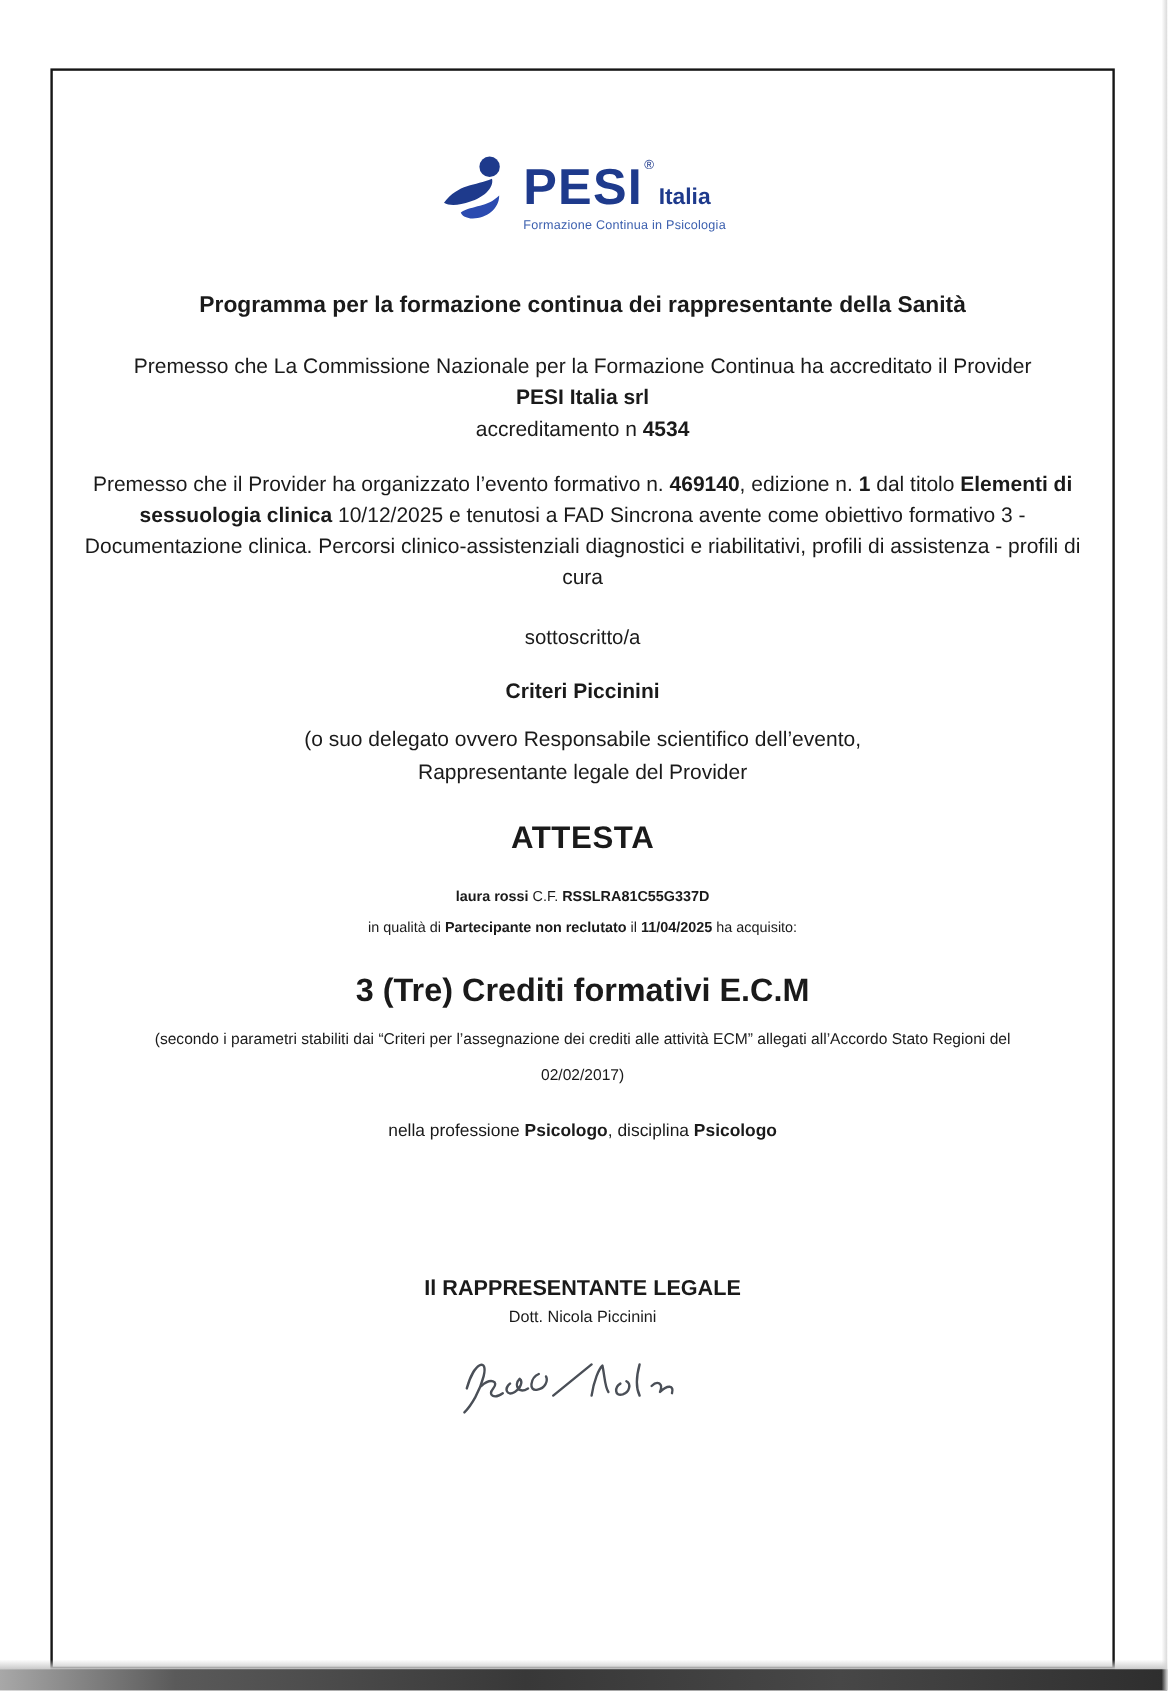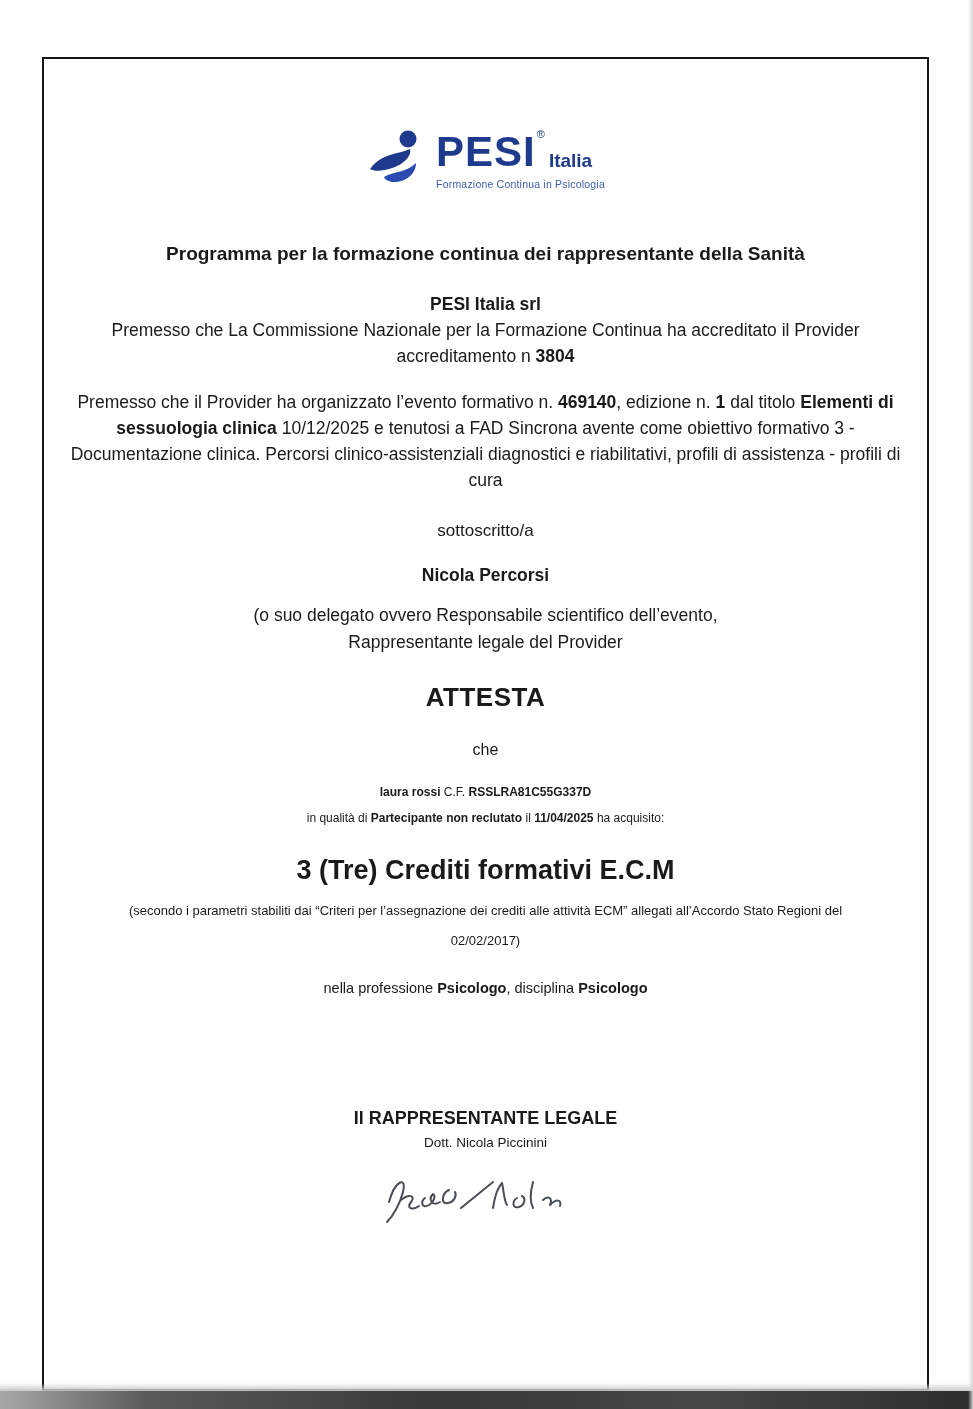--- a/index.html
+++ b/index.html
@@ -5,21 +5,21 @@
   * { margin:0; padding:0; box-sizing:border-box; }
   html,body { width:973px; height:1409px; background:#ffffff; font-family:"Liberation Sans", sans-serif; color:#1a1a1a; }
   .page { position:relative; width:973px; height:1409px; background:#ffffff; overflow:hidden; }
   .certificate { position:absolute; left:42px; top:57px; right:44px; bottom:18px; border:2px solid #161616; background:#ffffff; }
   .content { padding:34px 24px 0; text-align:center; }
 
   
   .logos-row { display:flex; align-items:center; justify-content:center; gap:105px; margin-top:34px; }
   .agenas { display:flex; align-items:center; gap:6px; }
   .agenas-word { font-size:27px; color:#909095; letter-spacing:1px; }
-  .pesi { display:flex; align-items:center; gap:12px; text-align:left; }
+  .pesi { display:flex; align-items:flex-end; gap:12px; text-align:left; }
   .pesi-text { display:flex; flex-direction:column; }
   .pesi-top { display:flex; align-items:flex-end; line-height:1; }
   .pesi-name { font-size:42px; font-weight:bold; color:#1e3a8c; letter-spacing:1px; }
   .pesi-reg { font-size:11px; color:#1e3a8c; vertical-align:top; margin:-2px 2px 0 1px; align-self:flex-start; }
   .pesi-country { font-size:19px; font-weight:bold; color:#1e3a8c; margin-left:2px; padding-bottom:3px; }
   .pesi-tagline { font-size:10.5px; color:#3b5fae; margin-top:5px; letter-spacing:0.2px; }
 
   
   .title { margin-top:50px; font-size:19px; font-weight:bold; }
   .par1 { margin-top:26px; font-size:17.5px; line-height:26px; }
@@ -70,41 +70,40 @@
               <span class="pesi-country">Italia</span>
             </span>
             <span class="pesi-tagline">Formazione Continua in Psicologia</span>
           </span>
         </div>
       </div>
 
       <div class="title">Programma per la formazione continua dei rappresentante della Sanità</div>
 
       <div class="par1">
+        <div>Premesso che La Commissione Nazionale per la Formazione Continua ha accreditato il Provider</div>
         <div><b>PESI Italia srl</b></div>
-        <div>Premesso che La Commissione Nazionale per la Formazione Continua ha accreditato il Provider</div>
-        <div><span>accreditamento n </span><b>3804</b></div>
+        <div><span>accreditamento n </span><b>4534</b></div>
       </div>
 
       <div class="par2">
         <span>Premesso che il Provider ha organizzato l’evento formativo n. </span><b>469140</b><span>, edizione n. </span><b>1</b><span> dal titolo </span><b>Elementi di sessuologia clinica</b><span> 10/12/2025 e tenutosi a FAD Sincrona avente come obiettivo formativo 3 - Documentazione clinica. Percorsi clinico-assistenziali diagnostici e riabilitativi, profili di assistenza - profili di cura</span>
       </div>
 
       <div class="sottoscritto">sottoscritto/a</div>
 
-      <div class="firmatario">Nicola Percorsi</div>
+      <div class="firmatario">Criteri Piccinini</div>
 
       <div class="ruolo">
         <div>(o suo delegato ovvero Responsabile scientifico dell’evento,</div>
         <div>Rappresentante legale del Provider</div>
       </div>
 
       <div class="attesta">ATTESTA</div>
 
-      <div class="che">che</div>
 
       <div class="partecipante-line">
         <div><b>laura rossi</b><span> C.F. </span><b>RSSLRA81C55G337D</b></div>
         <div><span>in qualità di </span><b>Partecipante non reclutato</b><span> il </span><b>11/04/2025</b><span> ha acquisito:</span></div>
       </div>
 
       <div class="crediti">3 (Tre) Crediti formativi E.C.M</div>
 
       <div class="nota">
         <div>(secondo i parametri stabiliti dai “Criteri per l’assegnazione dei crediti alle attività ECM” allegati all’Accordo Stato Regioni del</div>

